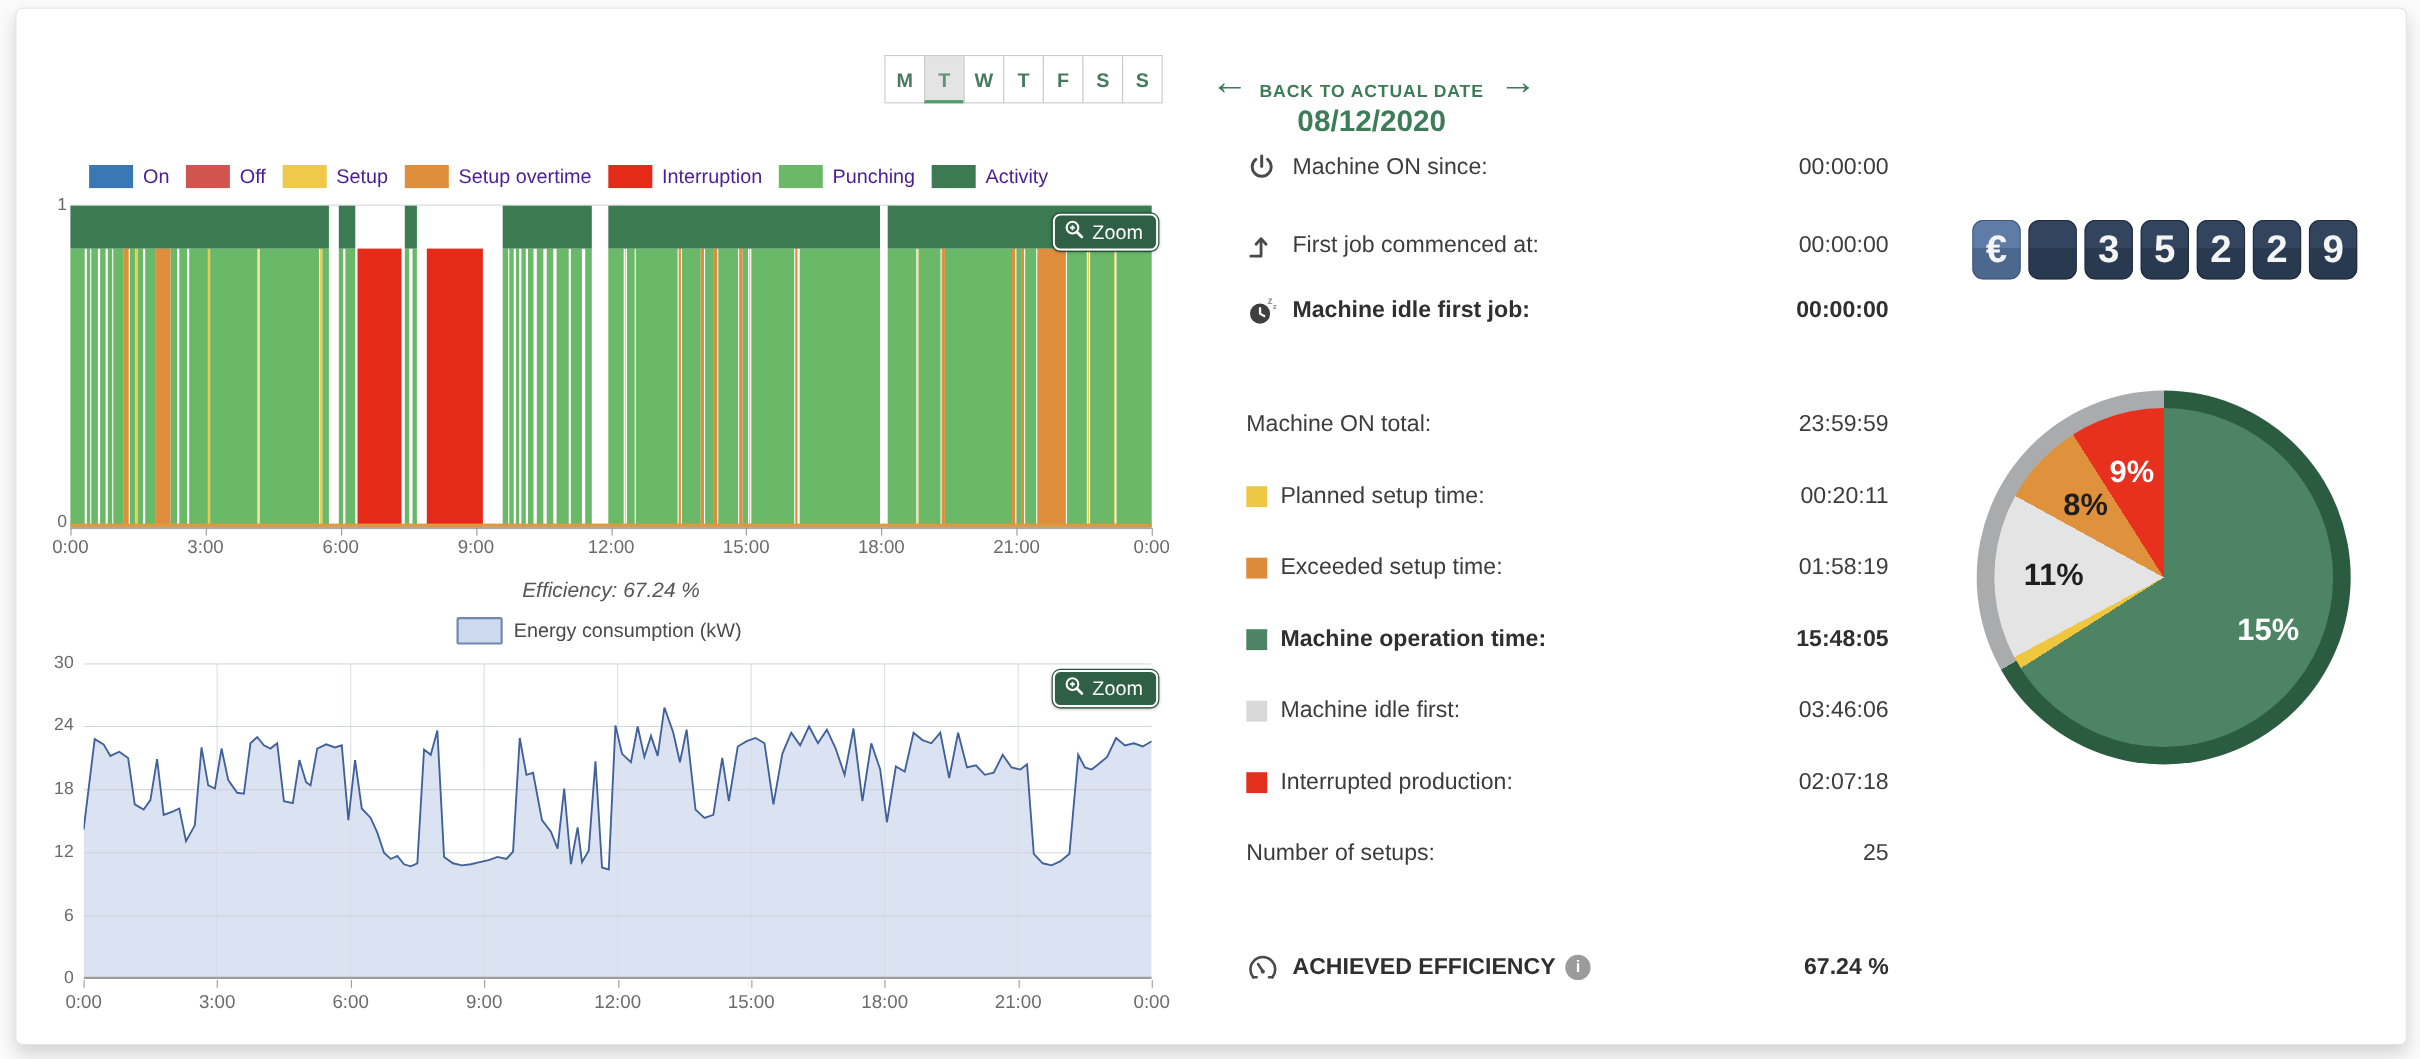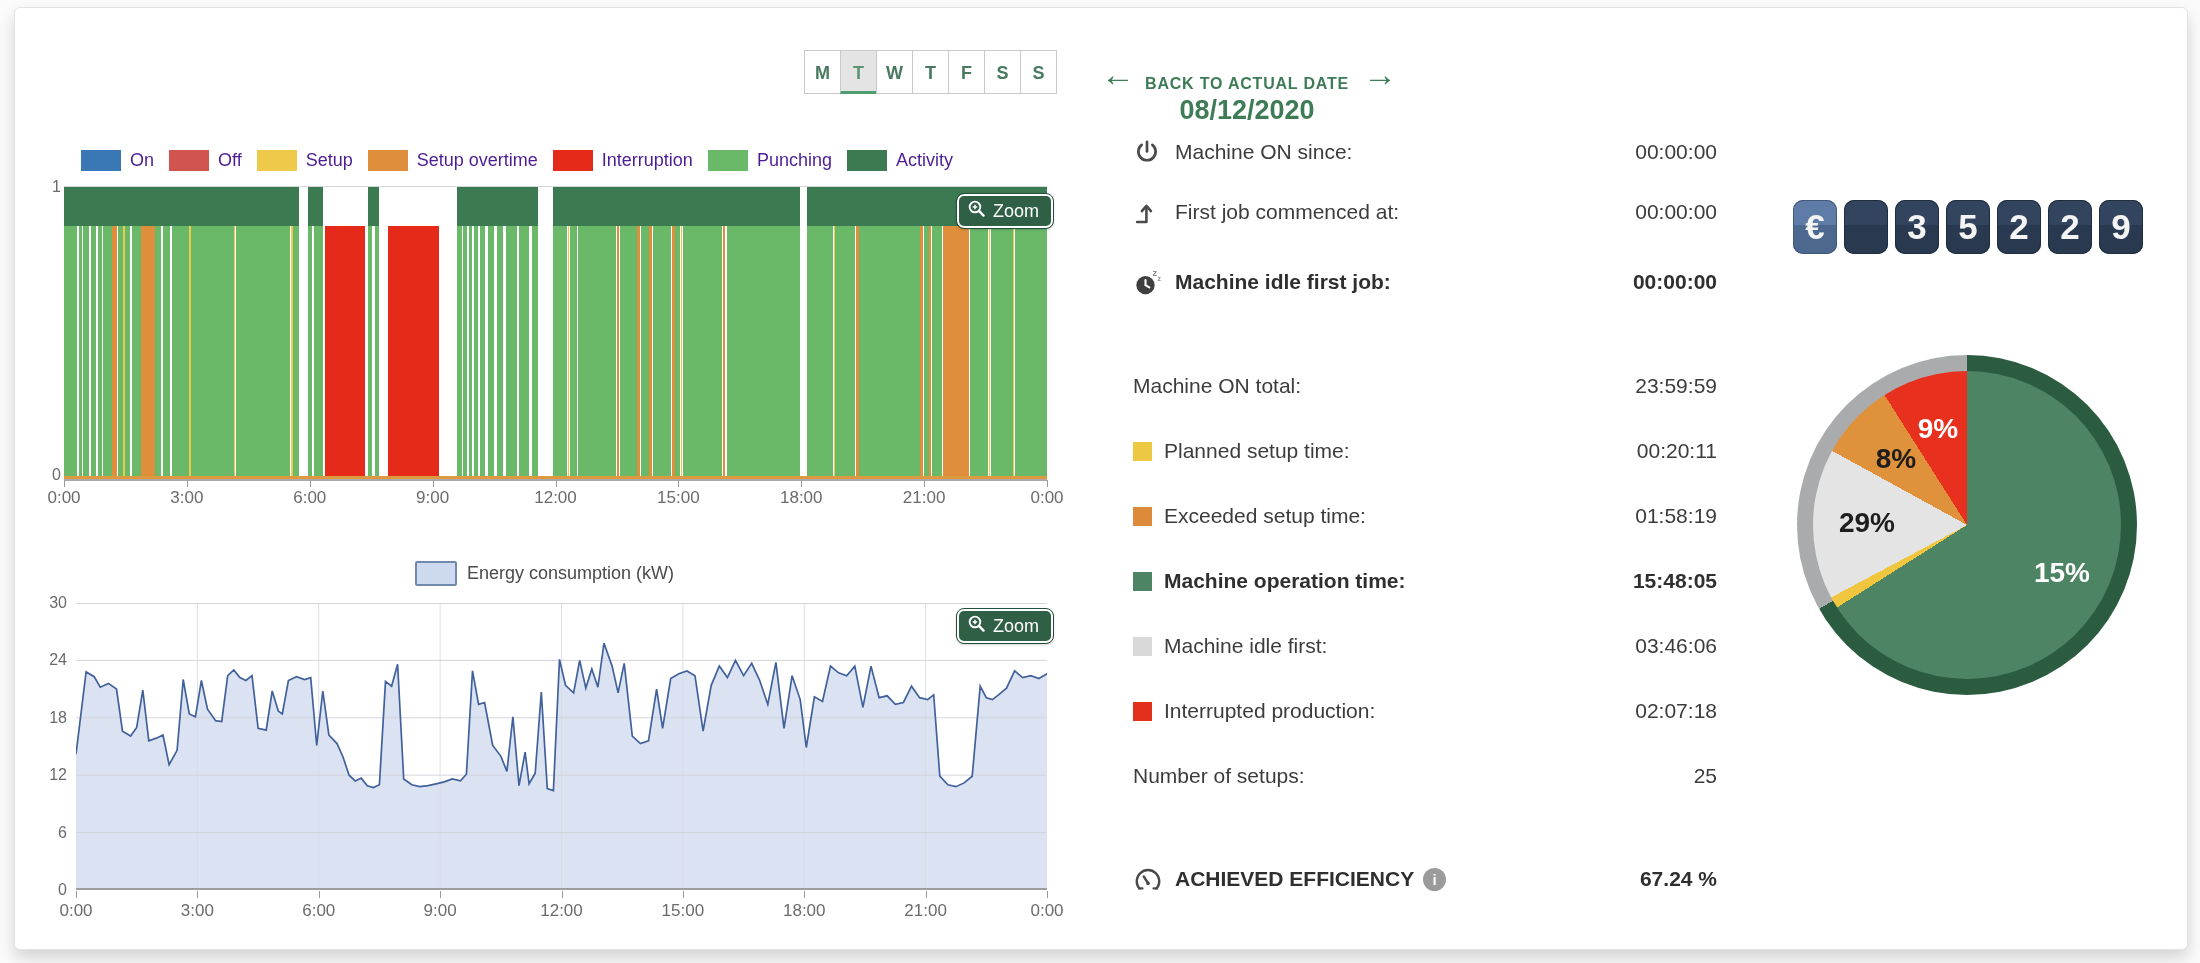--- a/index.html
+++ b/index.html
@@ -210,20 +210,21 @@
       </div>
     <button class="zoombtn" style="left:942px;top:186px;">
       <span class="zic"><svg width="19" height="19" viewBox="0 0 20 20">
             <circle cx="8.4" cy="8.4" r="5.6" stroke="#fff" stroke-width="2" fill="none"></circle>
             <line x1="12.6" y1="12.6" x2="17.4" y2="17.4" stroke="#fff" stroke-width="2.6" stroke-linecap="round"></line>
             <line x1="8.4" y1="6" x2="8.4" y2="10.8" stroke="#fff" stroke-width="1.6"></line>
             <line x1="6" y1="8.4" x2="10.8" y2="8.4" stroke="#fff" stroke-width="1.6"></line>
           </svg></span>
       <span>Zoom</span>
     </button>
+    <div class="abs effic" style="left:49px;top:519px;width:983px;">Efficiency: 67.24 %</div>
 
     <div class="abs enleg" style="left:400px;top:553px;">
       <span class="box"></span>
       <span>Energy consumption (kW)</span>
     </div>
     <div class="abs" id="en-ylabs">
         <div class="ylab" style="left: 22px; top: 586px;">30</div>
         <div class="ylab" style="left: 22px; top: 643.4px;">24</div>
         <div class="ylab" style="left: 22px; top: 700.8px;">18</div>
         <div class="ylab" style="left: 22px; top: 758.2px;">12</div>
@@ -272,21 +273,21 @@
         <div class="stat-row" style="top: 124px;">
           <span class="ic">
             <svg width="28" height="28" viewBox="0 0 24 24" fill="none" stroke="#4a4a4a" stroke-width="2.3" stroke-linecap="round">
               <path d="M12 3.2v8.3"></path>
               <path d="M7.4 5.9a7.4 7.4 0 1 0 9.2 0"></path>
             </svg>
           </span>
           <span class="lb">Machine ON since:</span>
           <span class="vl">00:00:00</span>
         </div>
-        <div class="stat-row" style="top: 184px;">
+        <div class="stat-row" style="top: 195px;">
           <span class="ic">
             <svg width="28" height="28" viewBox="0 0 24 24" fill="none" stroke="#4a4a4a" stroke-width="2.2" stroke-linecap="round" stroke-linejoin="round">
               <path d="M3.5 20.5h8V8"></path>
               <path d="M7.6 11.2 11.5 6.8l3.9 4.4"></path>
             </svg>
           </span>
           <span class="lb">First job commenced at:</span>
           <span class="vl">00:00:00</span>
         </div>
         <div class="stat-row b" style="top: 254px;">
@@ -356,19 +357,19 @@
         <div class="tile">5</div>
         <div class="tile">2</div>
         <div class="tile">2</div>
         <div class="tile">9</div>
       </div>
 
     <div id="pie-wrap">
         <div class="ring" style="left: 1782px; top: 347px; width: 340px; height: 340px; background: conic-gradient(rgb(43, 92, 64) 0deg, rgb(43, 92, 64) 66.8%, rgb(169, 171, 173) 66.8%, rgb(169, 171, 173) 100%);"></div>
         <div class="pie" style="left: 1798px; top: 363px; width: 308px; height: 308px; background: conic-gradient(rgb(76, 132, 100) 0%, rgb(76, 132, 100) 66%, rgb(240, 198, 62) 66%, rgb(240, 198, 62) 67.2%, rgb(228, 228, 228) 67.2%, rgb(228, 228, 228) 83%, rgb(224, 145, 60) 83%, rgb(224, 145, 60) 91%, rgb(232, 48, 31) 91%, rgb(232, 48, 31) 100%);"></div>
         <div class="pielab" style="color: rgb(255, 255, 255); left: 2047px; top: 565px;">15%</div>
-        <div class="pielab" style="color: rgb(30, 30, 30); left: 1852px; top: 515px;">29%</div>
+        <div class="pielab" style="color: rgb(30, 30, 30); left: 1852px; top: 515px;">11%</div>
         <div class="pielab" style="color: rgb(30, 30, 30); left: 1881px; top: 451px;">8%</div>
         <div class="pielab" style="color: rgb(255, 255, 255); left: 1923px; top: 421px;">9%</div>
       </div>
 
   </div>
 </div>
 
 </body></html>

